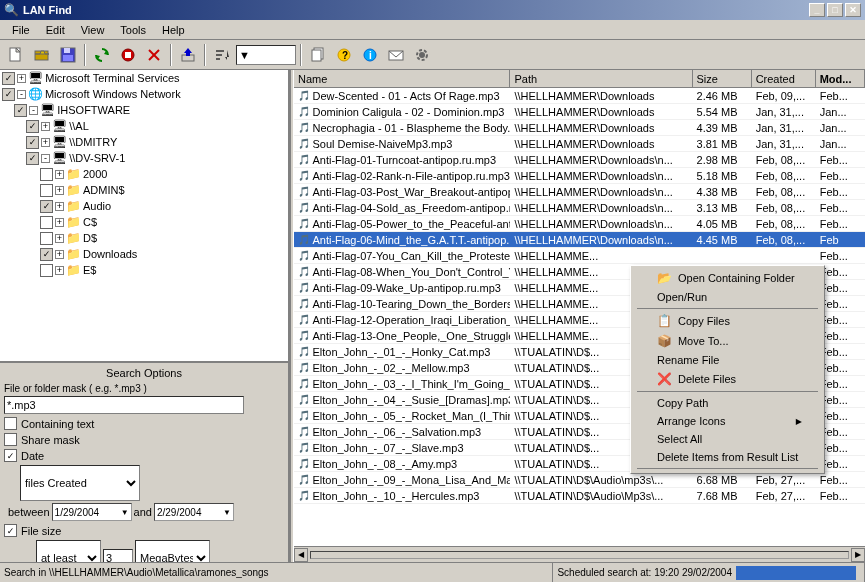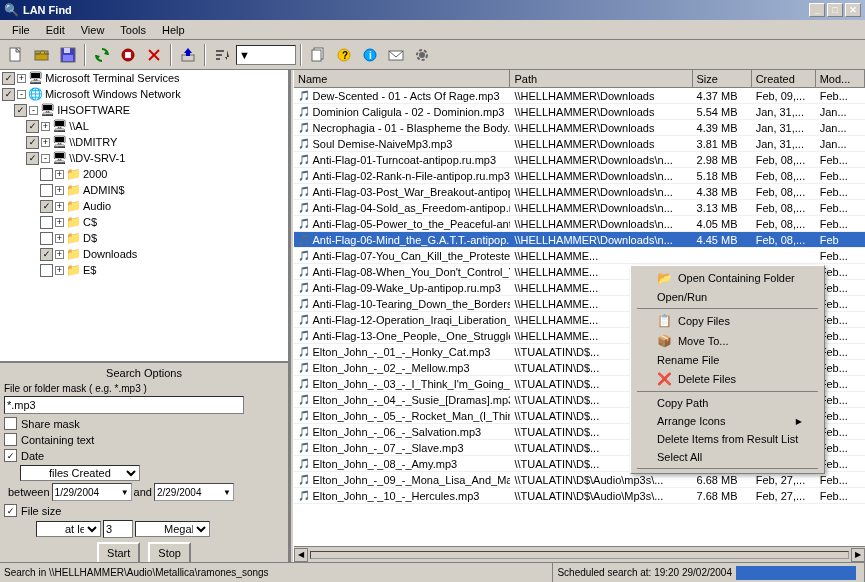--- a/index.html
+++ b/index.html
@@ -167,26 +167,25 @@
     .option-checkbox.checked::after { content: '✓'; font-size: 9px; }
     .option-input {
       height: 18px;
       border: 1px inset #808080;
       background: white;
       padding: 0 2px;
       font-size: 11px;
       font-family: inherit;
     }
     .option-select {
-      height: 16px;
+      height: 36px;
       border: 1px inset #808080;
       background: white;
       font-size: 11px;
       font-family: inherit;
-      padding-left: 24px;
     }
     .search-btn {
       height: 22px;
       background: #d4d0c8;
       border: 2px solid;
       border-top-color: #fff;
       border-left-color: #fff;
       border-bottom-color: #808080;
       border-right-color: #808080;
       font-size: 11px;
@@ -556,25 +555,25 @@
         <span>Search Options</span>
       </div>
 
       <div style="font-size:10px; margin-bottom:2px;">File or folder mask ( e.g. *.mp3 )</div>
       <div class="option-row">
         <input class="option-input" style="width: 240px;" value="*.mp3">
       </div>
 
       <div class="option-row">
         <span class="option-checkbox"></span>
-        <span>Share mask</span>
+        <span>Containing text</span>
       </div>
       <div class="option-row">
         <span class="option-checkbox"></span>
-        <span>Containing text</span>
+        <span>Share mask</span>
       </div>
 
       <div class="option-row">
         <span class="option-checkbox checked"></span>
         <span>Date</span>
       </div>
       <div style="margin-left:16px; margin-bottom:2px;">
         <select class="option-select" style="width:120px;">
           <option>files Created</option>
           <option>files Modified</option>
@@ -620,29 +619,29 @@
 
   <div class="splitter"></div>
 
   <div class="right-panel">
 
     <div class="results-header">
       <div class="col-header" style="width:220px;">Name</div>
       <div class="col-header" style="width:185px;">Path</div>
       <div class="col-header" style="width:60px;">Size</div>
       <div class="col-header" style="width:65px;">Created</div>
-      <div class="col-header" style="width:50px;">Mod...</div>
+      <div class="col-header" style="width:50px;font-weight:bold;">Mod...</div>
     </div>
 
     <div class="results-body">
 
       <div class="result-row">
         <div class="result-cell" style="width:220px;"><span class="file-icon">🎵</span>Dew-Scented - 01 - Acts Of Rage.mp3</div>
         <div class="result-cell" style="width:185px;">\\HELLHAMMER\Downloads</div>
-        <div class="result-cell" style="width:60px;">4.37 MB</div>
+        <div class="result-cell" style="width:60px;">2.46 MB</div>
         <div class="result-cell" style="width:65px;">Feb, 09,...</div>
         <div class="result-cell" style="width:50px;">Feb...</div>
       </div>
       <div class="result-row">
         <div class="result-cell" style="width:220px;"><span class="file-icon">🎵</span>Dominion Caligula - 02 - Dominion.mp3</div>
         <div class="result-cell" style="width:185px;">\\HELLHAMMER\Downloads</div>
         <div class="result-cell" style="width:60px;">5.54 MB</div>
         <div class="result-cell" style="width:65px;">Jan, 31,...</div>
         <div class="result-cell" style="width:50px;">Jan...</div>
       </div>
@@ -851,24 +850,24 @@
   </div>
   <div class="ctx-separator"></div>
   <div class="ctx-item">
     <span>Copy Path</span>
   </div>
   <div class="ctx-item">
     <span>Arrange Icons</span>
     <span class="ctx-arrow">▶</span>
   </div>
   <div class="ctx-item">
+    <span>Select All</span>
+  </div>
+  <div class="ctx-item">
     <span>Delete Items from Result List</span>
-  </div>
-  <div class="ctx-item">
-    <span>Select All</span>
   </div>
   <div class="ctx-separator"></div>
 </div>
 
 <div class="status-bar">
   <div class="status-panel">
     <span>Search in \\HELLHAMMER\Audio\Metallica\ramones_songs</span>
   </div>
   <div class="status-panel" style="flex:0 0 auto; padding-right:4px;">
     <span>Scheduled search at: 19:20 29/02/2004</span>

